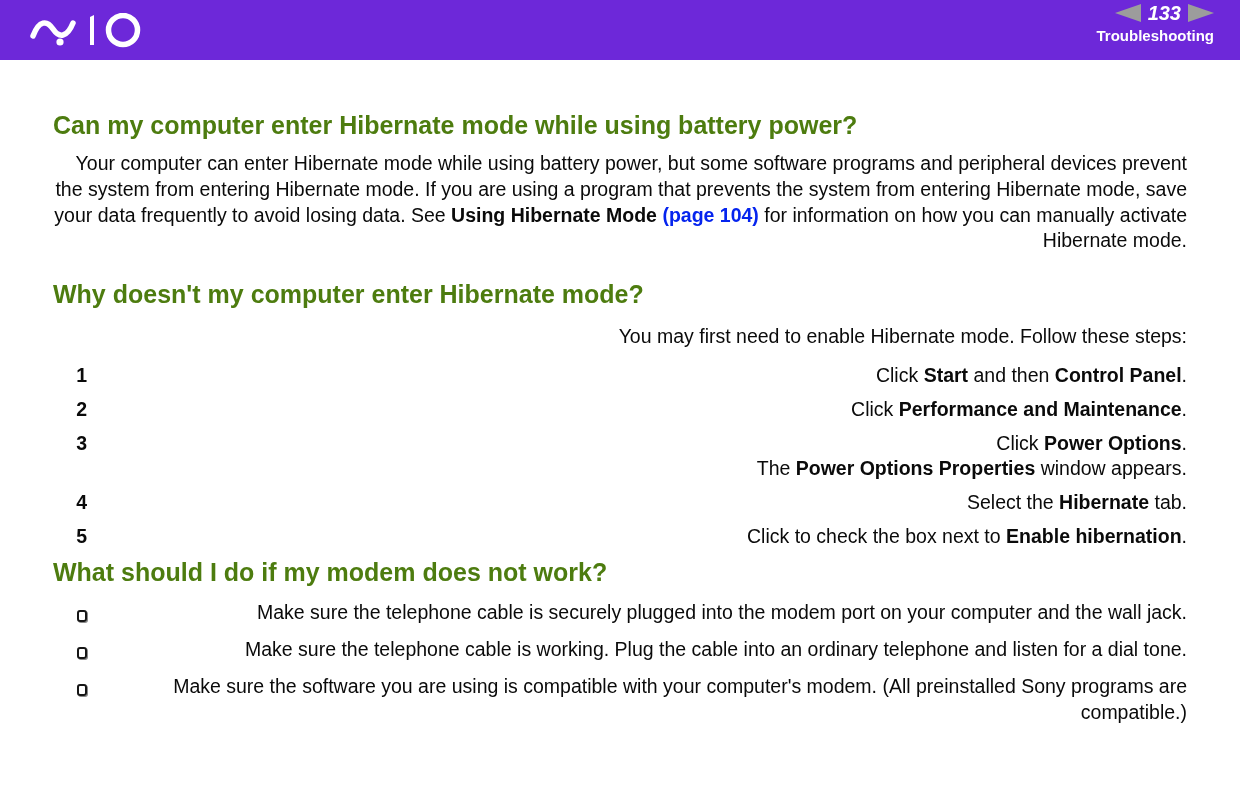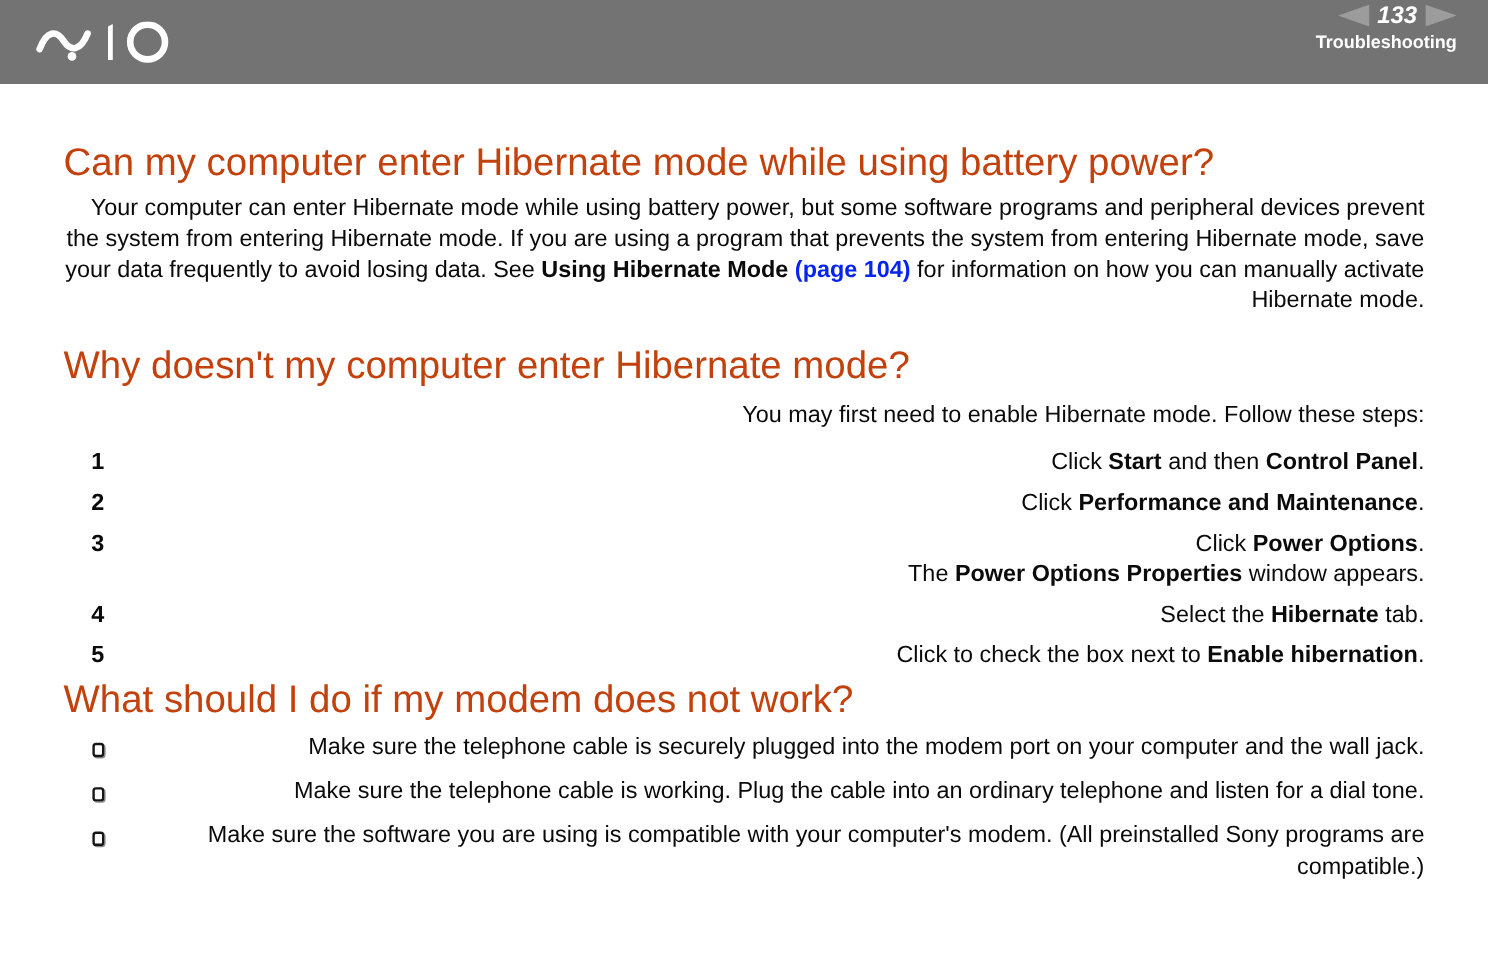--- a/index.html
+++ b/index.html
@@ -7,40 +7,40 @@
   body {
     width: 1240px; height: 809px;
     background: #ffffff;
     font-family: "Liberation Sans", "DejaVu Sans", sans-serif;
     color: #0a0a0a;
     overflow: hidden;
   }
 
   
   .header-bar {
-    height: 70px; background: #737373;
+    height: 60px; background: #6d28d9;
     display: flex; justify-content: space-between; align-items: center;
     padding: 0 26px 0 30px;
   }
   .logo-wrap { display: flex; align-items: center; height: 100%; padding-top: 4px; }
   .hdr-right {
     display: flex; flex-direction: column; align-items: flex-end;
     justify-content: flex-start; gap: 1px; height: 100%; padding-top: 2px;
   }
   .nav-row { display: flex; align-items: center; gap: 7px; }
   .tri { width: 0; height: 0; cursor: pointer; }
   .tri-left  { border-top: 9px solid transparent; border-bottom: 9px solid transparent; border-right: 26px solid #9c9c9c; }
   .tri-right { border-top: 9px solid transparent; border-bottom: 9px solid transparent; border-left: 26px solid #9c9c9c; }
   .page-num { color: #ffffff; font-weight: bold; font-style: italic; font-size: 20px; line-height: 22px; }
   .section-label { color: #ffffff; font-weight: bold; font-size: 15px; line-height: 22px; }
 
   
   .content { padding: 0 53px; }
   .h-blue {
-    color: #c2410c; font-weight: 400; font-size: 32px; line-height: 29px;
+    color: #4d7c0f; font-weight: 700; font-size: 25px; line-height: 29px;
     margin: 0;
   }
   .h1-q { margin-top: 51px; }
   .h2-q { margin-top: 26px; }
   .h3-q { margin-top: 6px; }
   .big-h {
     color: #0a0a0a; font-weight: 400; font-size: 31px; line-height: 37px;
     margin: 21px 0 0 0;
   }
   .body-text { font-size: 19.5px; line-height: 25.8px; text-align: right; }

